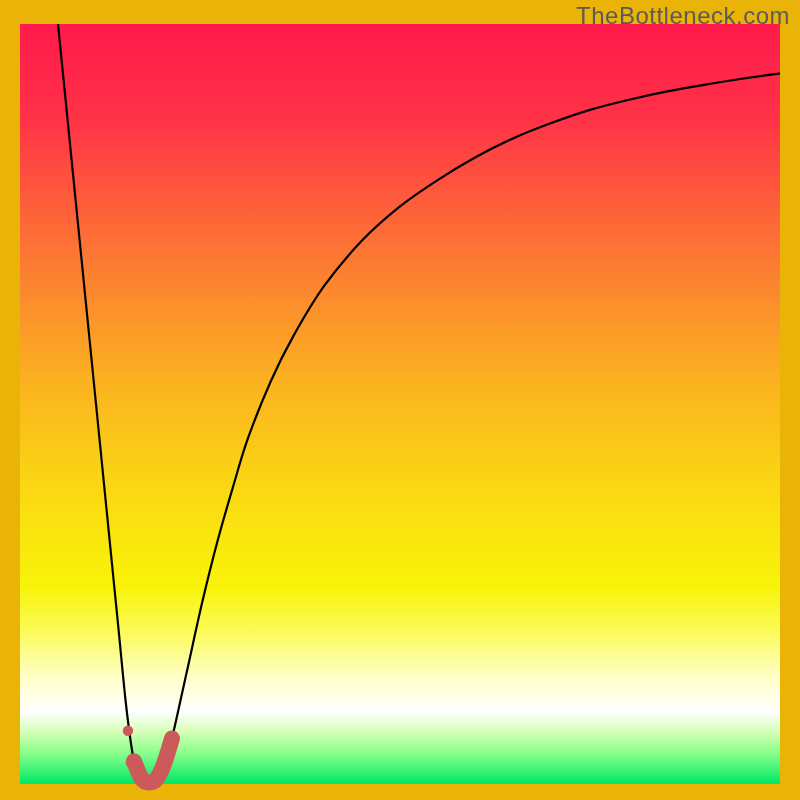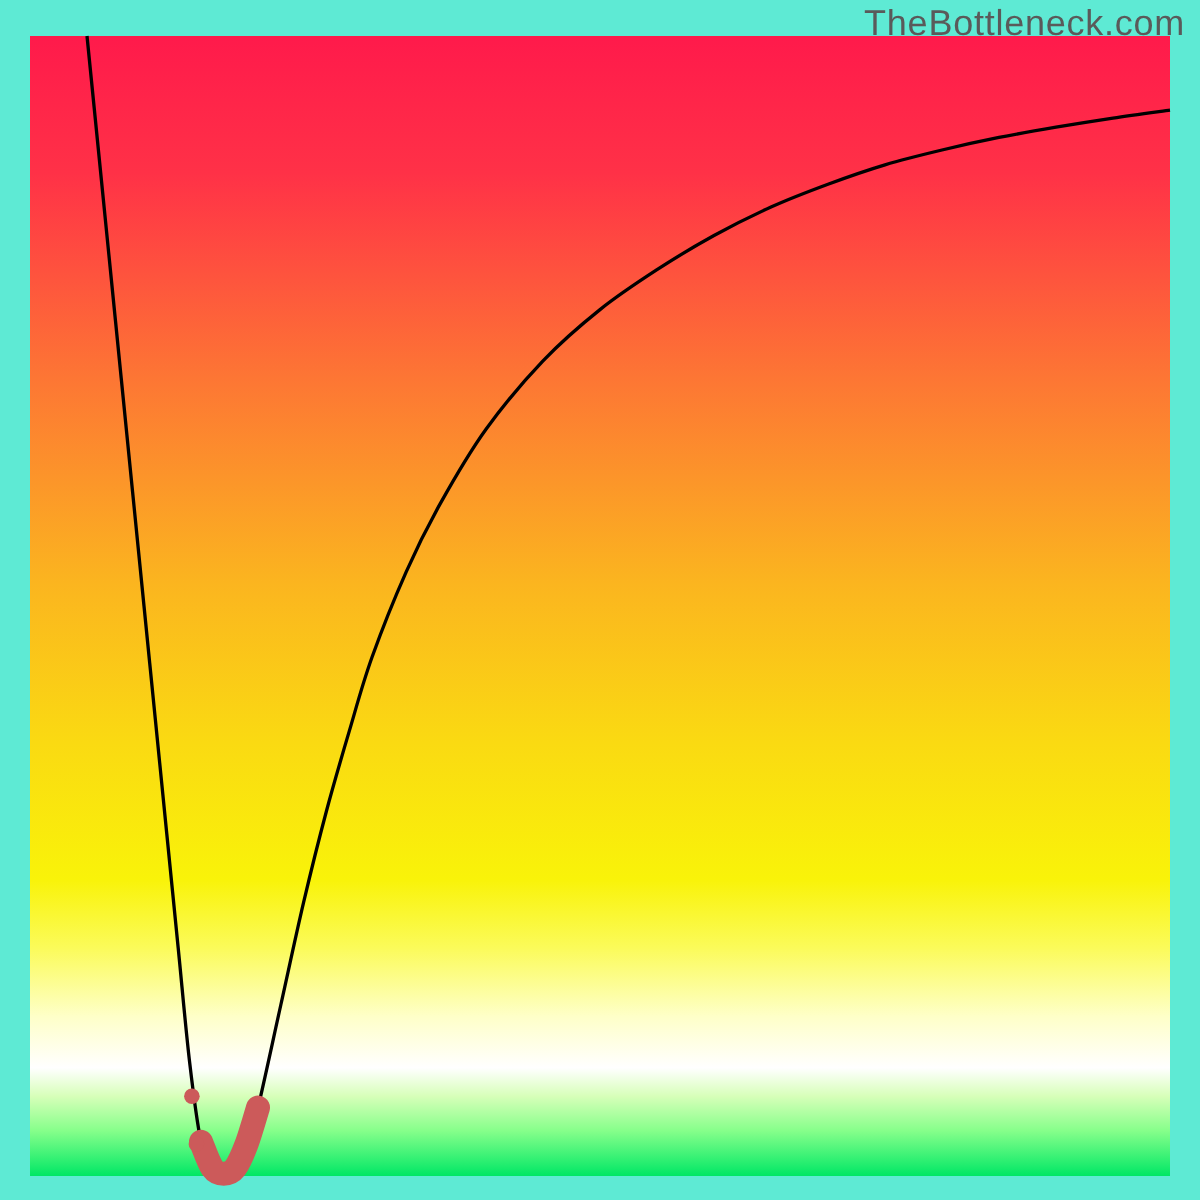--- a/index.html
+++ b/index.html
@@ -1,21 +1,21 @@
 <!DOCTYPE html>
 <html><head>
 <meta charset="utf-8">
 <style>
   * { margin: 0; padding: 0; box-sizing: border-box; }
   html, body { width: 800px; height: 800px; overflow: hidden; background: #000; }
   .frame {
     position: relative;
     width: 800px;
     height: 800px;
-    background: #5eead4;
+    background: #eab308;
   }
   .watermark {
     position: absolute;
     top: 2px;
     right: 10px;
     font-family: Arial, Helvetica, sans-serif;
     font-size: 24px;
     font-weight: 500;
     color: #5a5a5a;
     letter-spacing: 0.5px;

